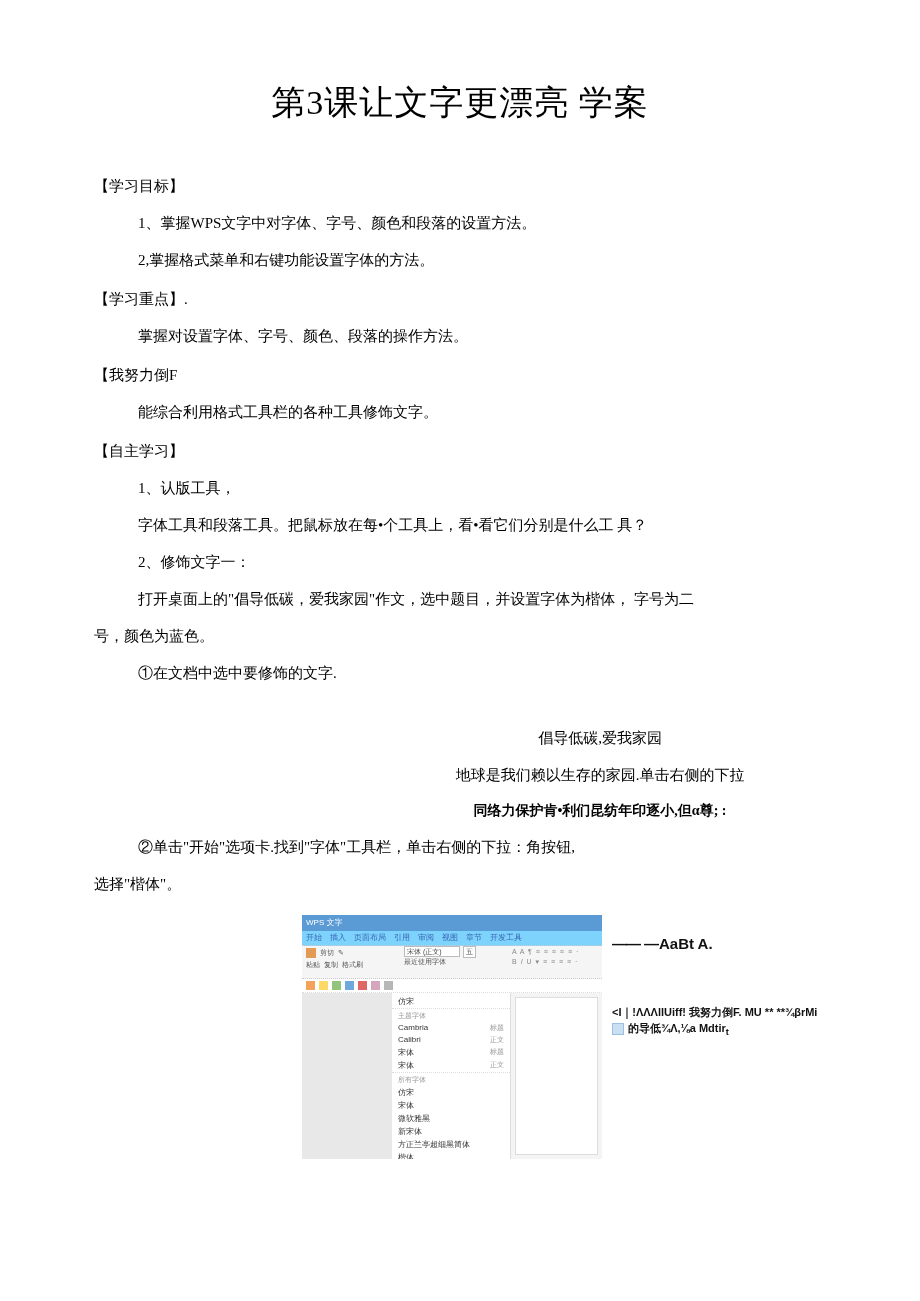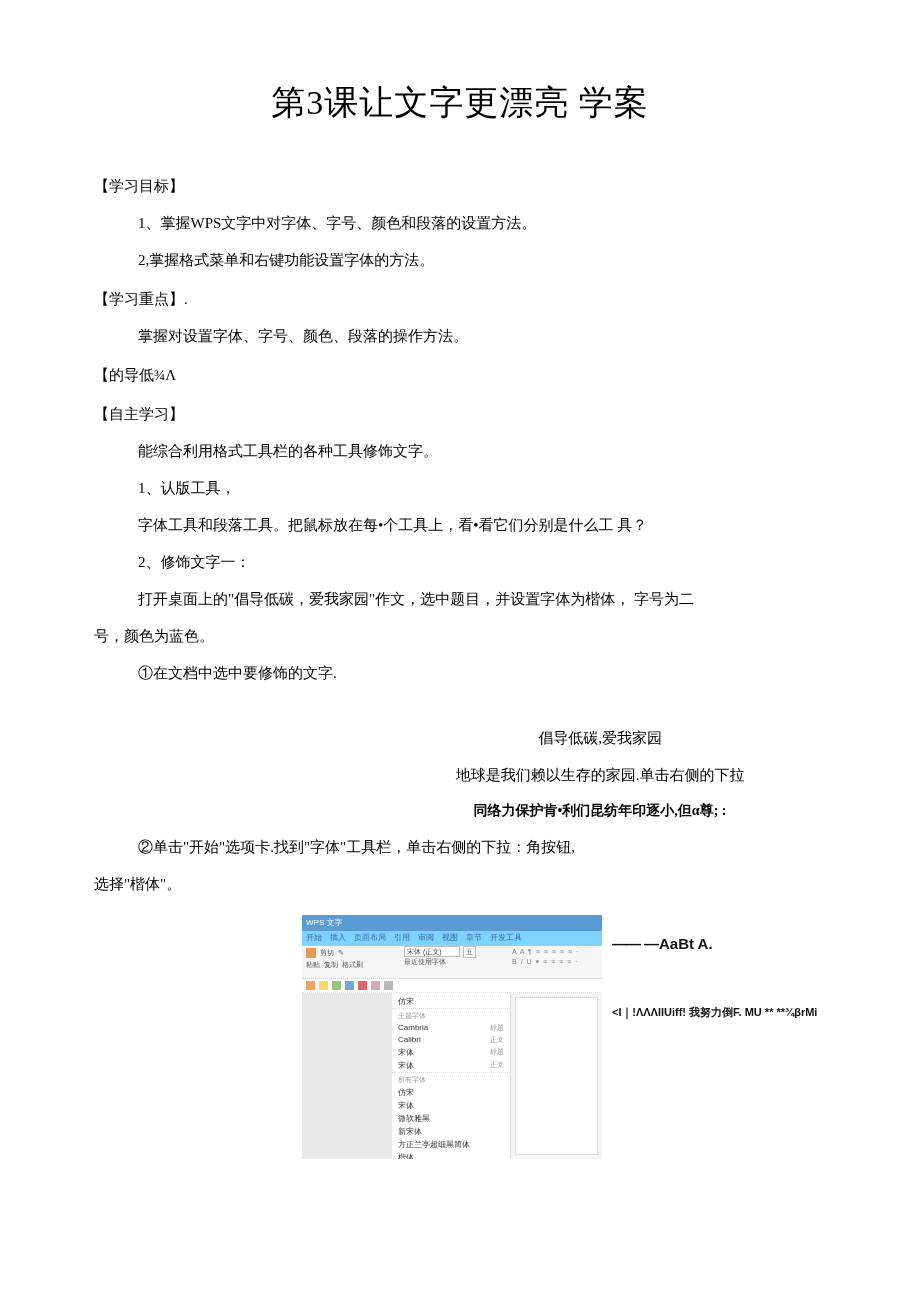--- a/index.html
+++ b/index.html
@@ -52,24 +52,24 @@
 
 <h1 class="title">第3课让文字更漂亮 学案</h1>
 
 <p class="para section-head">【学习目标】</p>
 <p class="para indent1">1、掌握WPS文字中对字体、字号、颜色和段落的设置方法。</p>
 <p class="para indent1">2,掌握格式菜单和右键功能设置字体的方法。</p>
 
 <p class="para section-head">【学习重点】.</p>
 <p class="para indent1">掌握对设置字体、字号、颜色、段落的操作方法。</p>
 
-<p class="para section-head">【的导低¾Λ</p>
+<p class="para section-head">【我努力倒F</p>
+<p class="para indent1">能综合利用格式工具栏的各种工具修饰文字。</p>
+
 <p class="para section-head">【自主学习】</p>
-
-<p class="para indent1">能综合利用格式工具栏的各种工具修饰文字。</p>
 <p class="para indent1">1、认版工具，</p>
 <p class="para indent1">字体工具和段落工具。把鼠标放在每•个工具上，看•看它们分别是什么工 具？</p>
 <p class="para indent1">2、修饰文字一：</p>
 <p class="para indent1">打开桌面上的"倡导低碳，爱我家园"作文，选中题目，并设置字体为楷体，  字号为二</p>
 <p class="para">号，颜色为蓝色。</p>
 <p class="para indent1">①在文档中选中要修饰的文字.</p>
 
 <div style="height:24px"></div>
 
 <p class="para center-block">倡导低碳,爱我家园</p>
@@ -178,17 +178,20 @@
       </div>
     </div>
   </div>
 
   <div class="side-text">
     <div class="aabt">
       <span class="dash">——</span><span>—AaBt A.</span>
     </div>
     <div style="height:48px"></div>
     <div class="gibberish">&lt;I｜!ΛΛΛllUiff! 我努力倒F. MU ** **¾βrMi</div>
+    <div class="gibberish r2">
+      <span class="small-ico"></span><span>的导低¾Λ,⅛a Mdtir</span><sub>t</sub>
+    </div>
   </div>
 
 </div>
 
 </div>
 
 </body></html>

